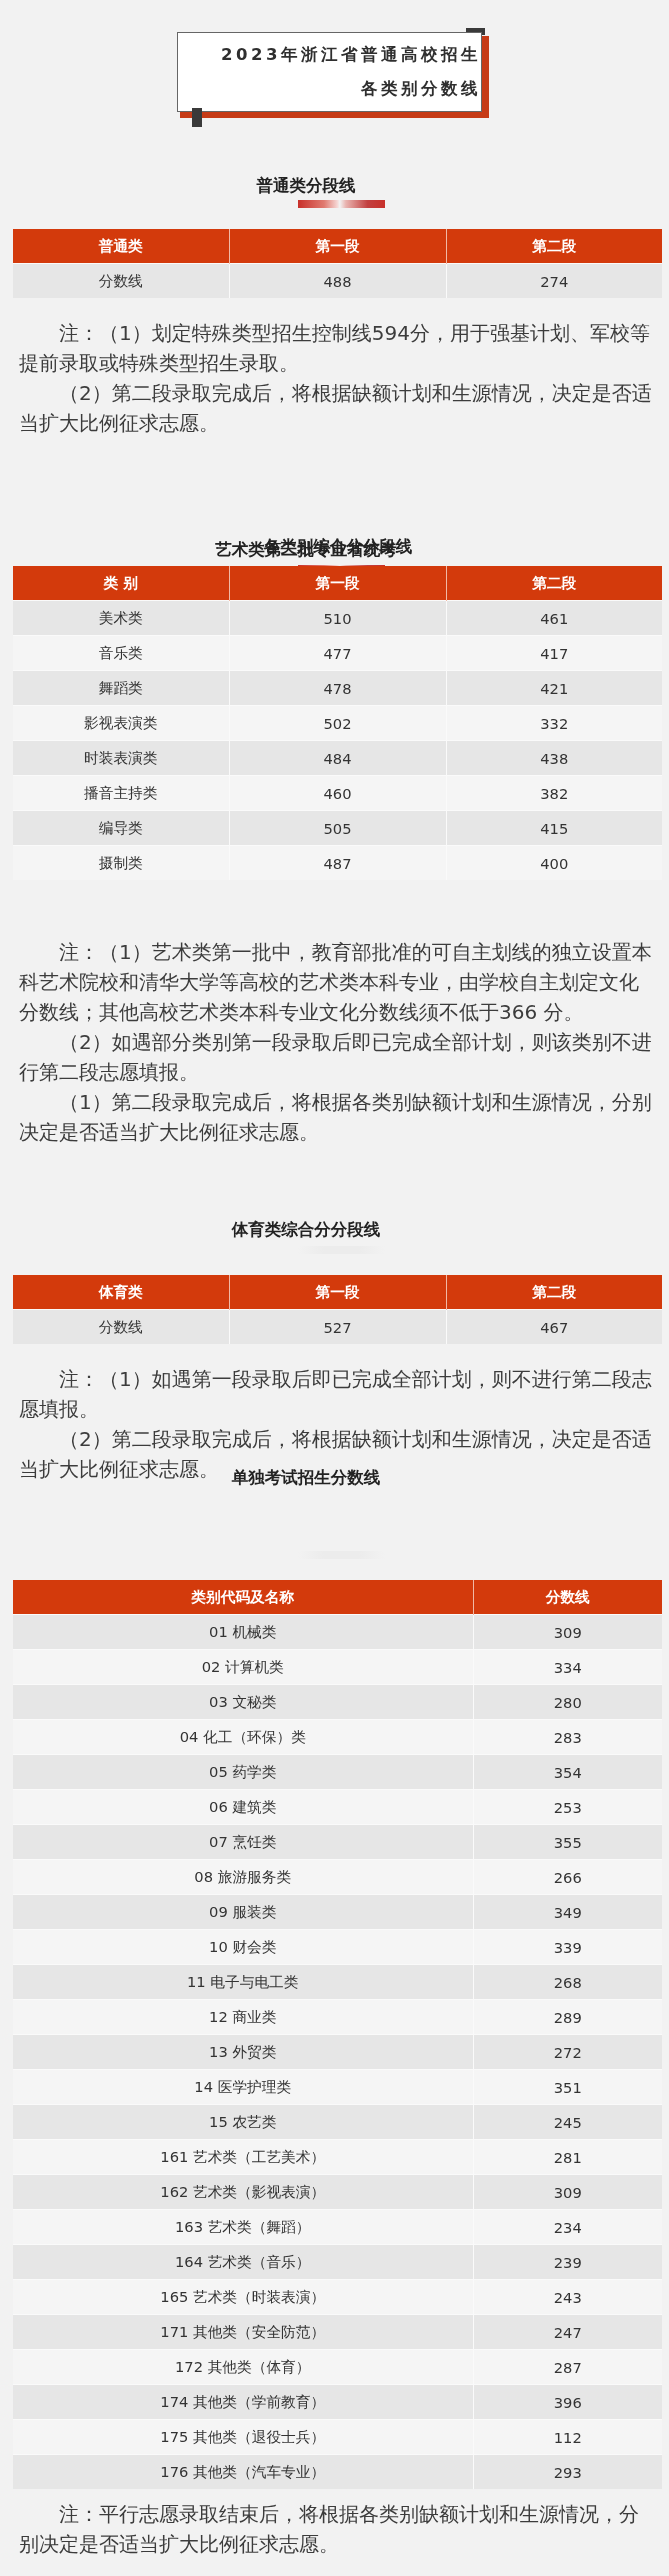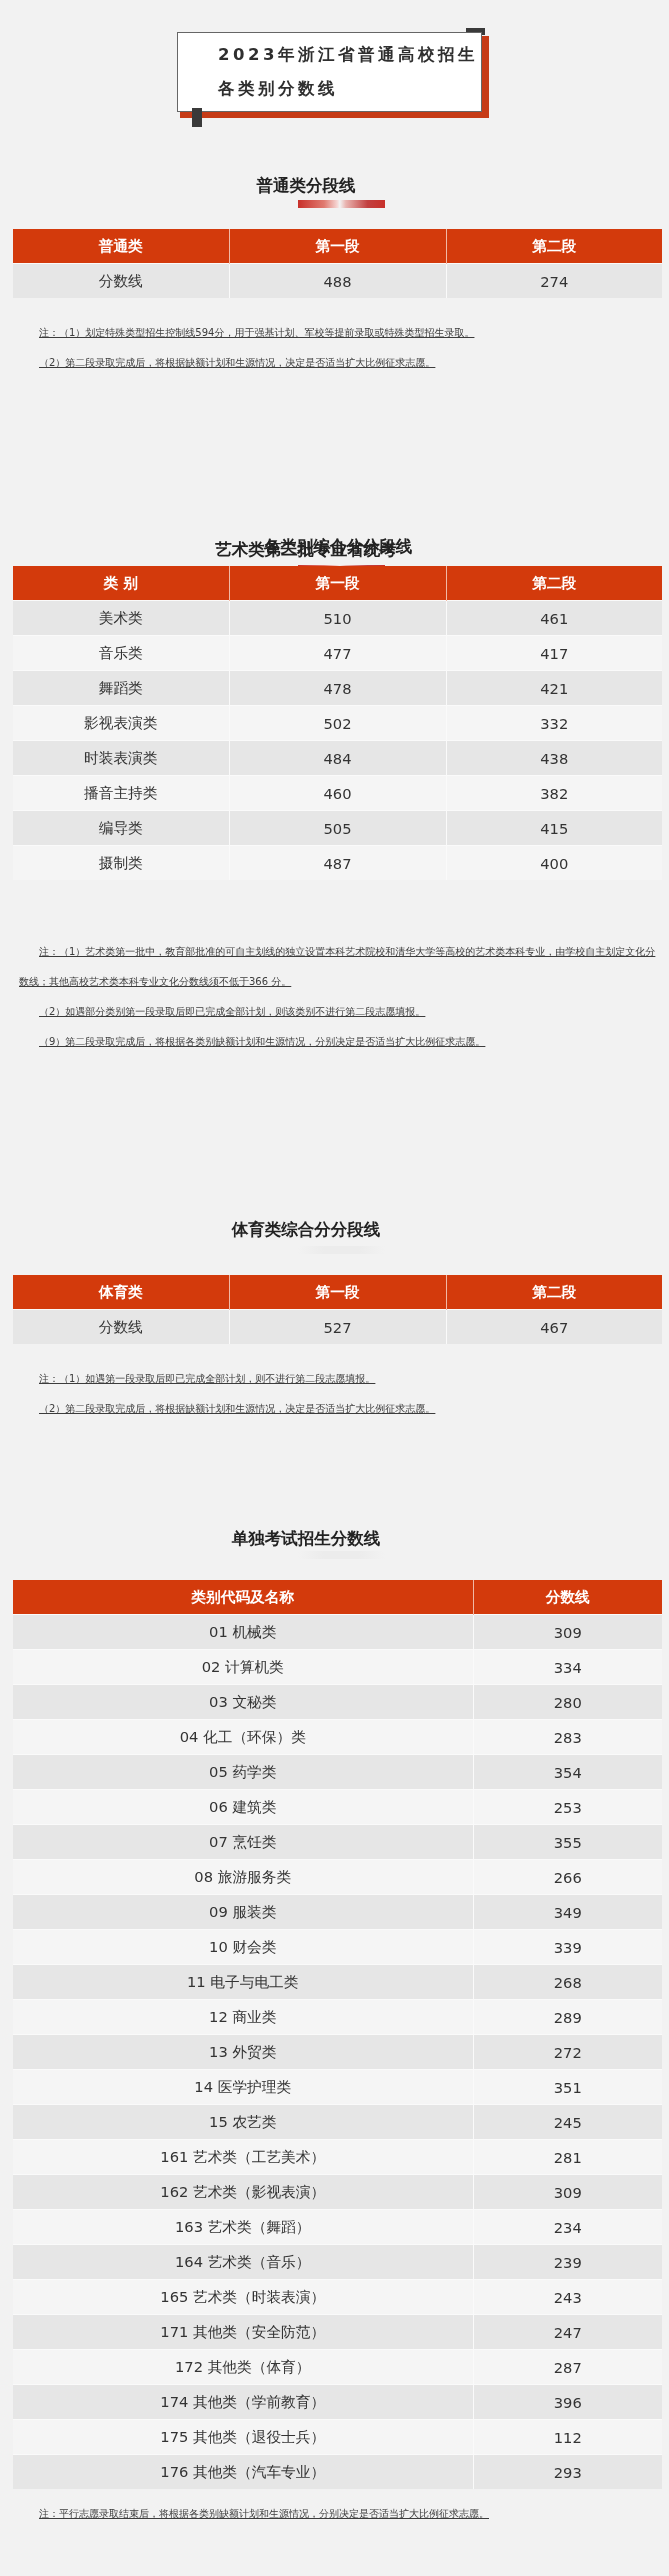--- a/index.html
+++ b/index.html
@@ -10,23 +10,22 @@
     color: #333;
     position: relative;
     overflow: hidden;
   }
   .abs { position: absolute; }
   
   .title-shadow { left: 180px; top: 36px; width: 309px; height: 82px; background: #c63b17; }
   .title-box {
     left: 177px; top: 32px; width: 305px; height: 80px;
     background: #fff; border: 0.9px solid #666; box-sizing: border-box;
-    display: flex; flex-direction: column; align-items: flex-start; justify-content: center;
+    display: flex; flex-direction: column; align-items: flex-end; justify-content: center;
     gap: 5.2px;
-    padding-left: 40px;
   }
   .title-line { font-size: 16.5px; font-weight: bold; letter-spacing: 3.5px; color: #2f2f2f; line-height: 28px; }
   .tab-tr { left: 466px; top: 28px; width: 19px; height: 7px; background: #3a3a3a; }
   .tab-bl { left: 192px; top: 108px; width: 9.5px; height: 19px; background: #3a3a3a; }
 
   
   .sec-title {
     left: 0; width: 612px; text-align: center;
     font-size: 16.5px; font-weight: bold; color: #222; line-height: 29.5px;
   }
@@ -56,21 +55,21 @@
     height: 34px; padding: 0; text-align: center; font-size: 14.7px; color: #333;
     border-right: 0.9px solid #fafafa; border-top: 0.9px solid #fafafa;
   }
   table.grid td:last-child { border-right: none; }
   table.grid tr:nth-child(odd) td { background: #e6e6e6; }
   table.grid tr:nth-child(even) td { background: #f5f5f5; }
 
   
   .note {
     left: 19px; width: 638px;
-    font-size: 10px; line-height: 30px; color: #3c3c3c; text-decoration: underline;
+    font-size: 20px; line-height: 30px; color: #3c3c3c;
   }
   .note p { margin: 0; text-indent: 2em; }
 </style>
 </head>
 <body>
 
 <div class="abs title-shadow"></div>
 <div class="abs tab-tr"></div>
 <div class="abs title-box">
   <div class="title-line">2023年浙江省普通高校招生</div>
@@ -165,21 +164,21 @@
         <td>摄制类</td>
         <td>487</td>
         <td>400</td>
       </tr>
   </tbody>
 </table>
 
 <div class="abs note" style="top:937px;">
   <p>注：（1）艺术类第一批中，教育部批准的可自主划线的独立设置本科艺术院校和清华大学等高校的艺术类本科专业，由学校自主划定文化分数线；其他高校艺术类本科专业文化分数线须不低于366 分。</p>
   <p>（2）如遇部分类别第一段录取后即已完成全部计划，则该类别不进行第二段志愿填报。</p>
-  <p>（9）第二段录取完成后，将根据各类别缺额计划和生源情况，分别决定是否适当扩大比例征求志愿。</p>
+  <p>（1）第二段录取完成后，将根据各类别缺额计划和生源情况，分别决定是否适当扩大比例征求志愿。</p>
 </div>
 
 <div class="abs sec-title" style="top:1215px;">体育类综合分分段线</div>
 <div class="abs ribbon-faint" style="top:1246px;"></div>
 
 <table class="grid" style="top:1275px;">
   <colgroup>
       <col style="width:216px">
       <col style="width:217px">
       <col style="width:216px">
@@ -198,21 +197,21 @@
       <td>467</td>
     </tr>
   </tbody>
 </table>
 
 <div class="abs note" style="top:1364px;">
   <p>注：（1）如遇第一段录取后即已完成全部计划，则不进行第二段志愿填报。</p>
   <p>（2）第二段录取完成后，将根据缺额计划和生源情况，决定是否适当扩大比例征求志愿。</p>
 </div>
 
-<div class="abs sec-title" style="top:1524px;text-align:center;">单独考试招生分数线</div>
+<div class="abs sec-title" style="top:1463px;text-align:center;">单独考试招生分数线</div>
 <div class="abs ribbon-faint" style="top:1551px;"></div>
 
 <table class="grid" style="top:1580px;">
   <colgroup>
       <col style="width:460px">
       <col style="width:189px">
     </colgroup>
   <thead>
     <tr>
       <th>类别代码及名称</th>

